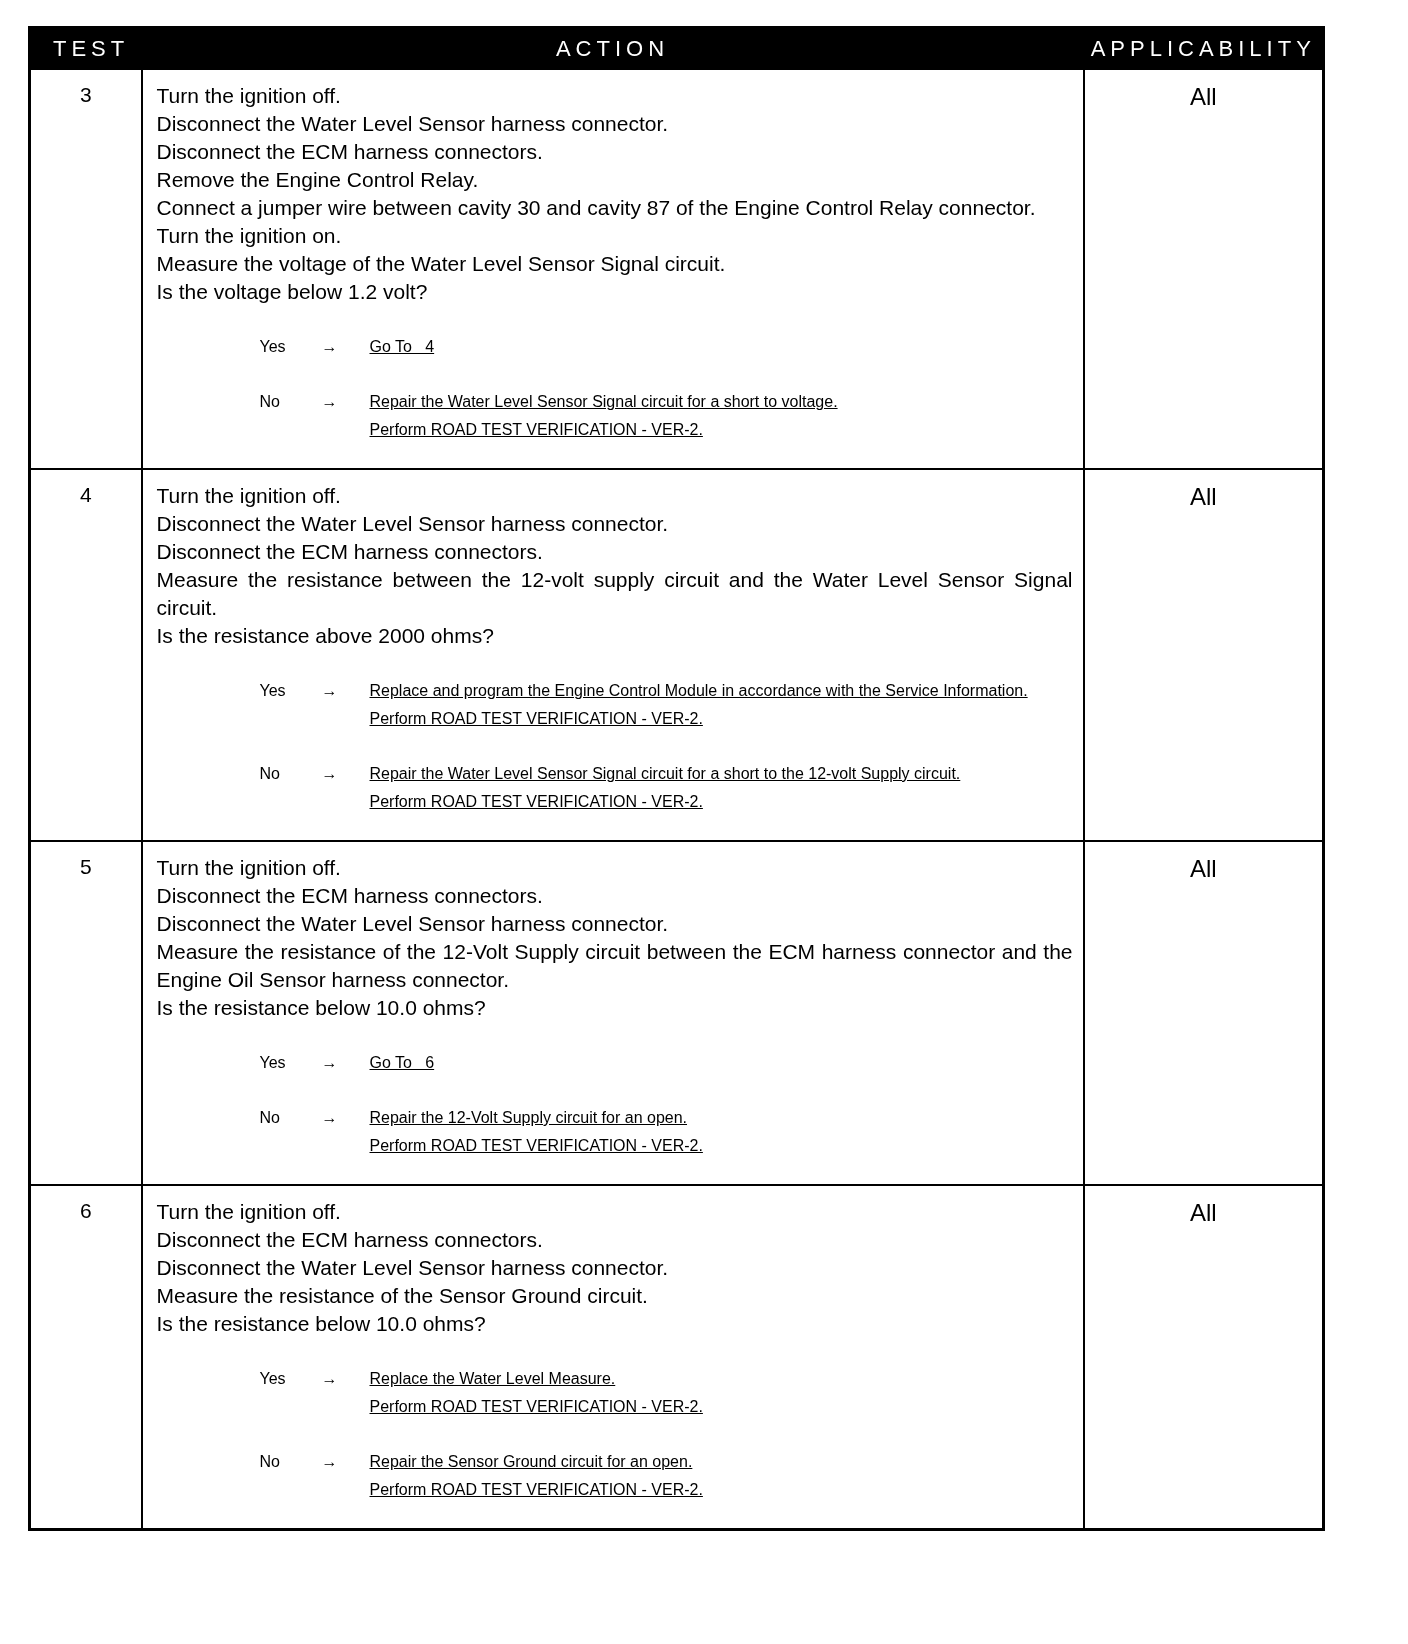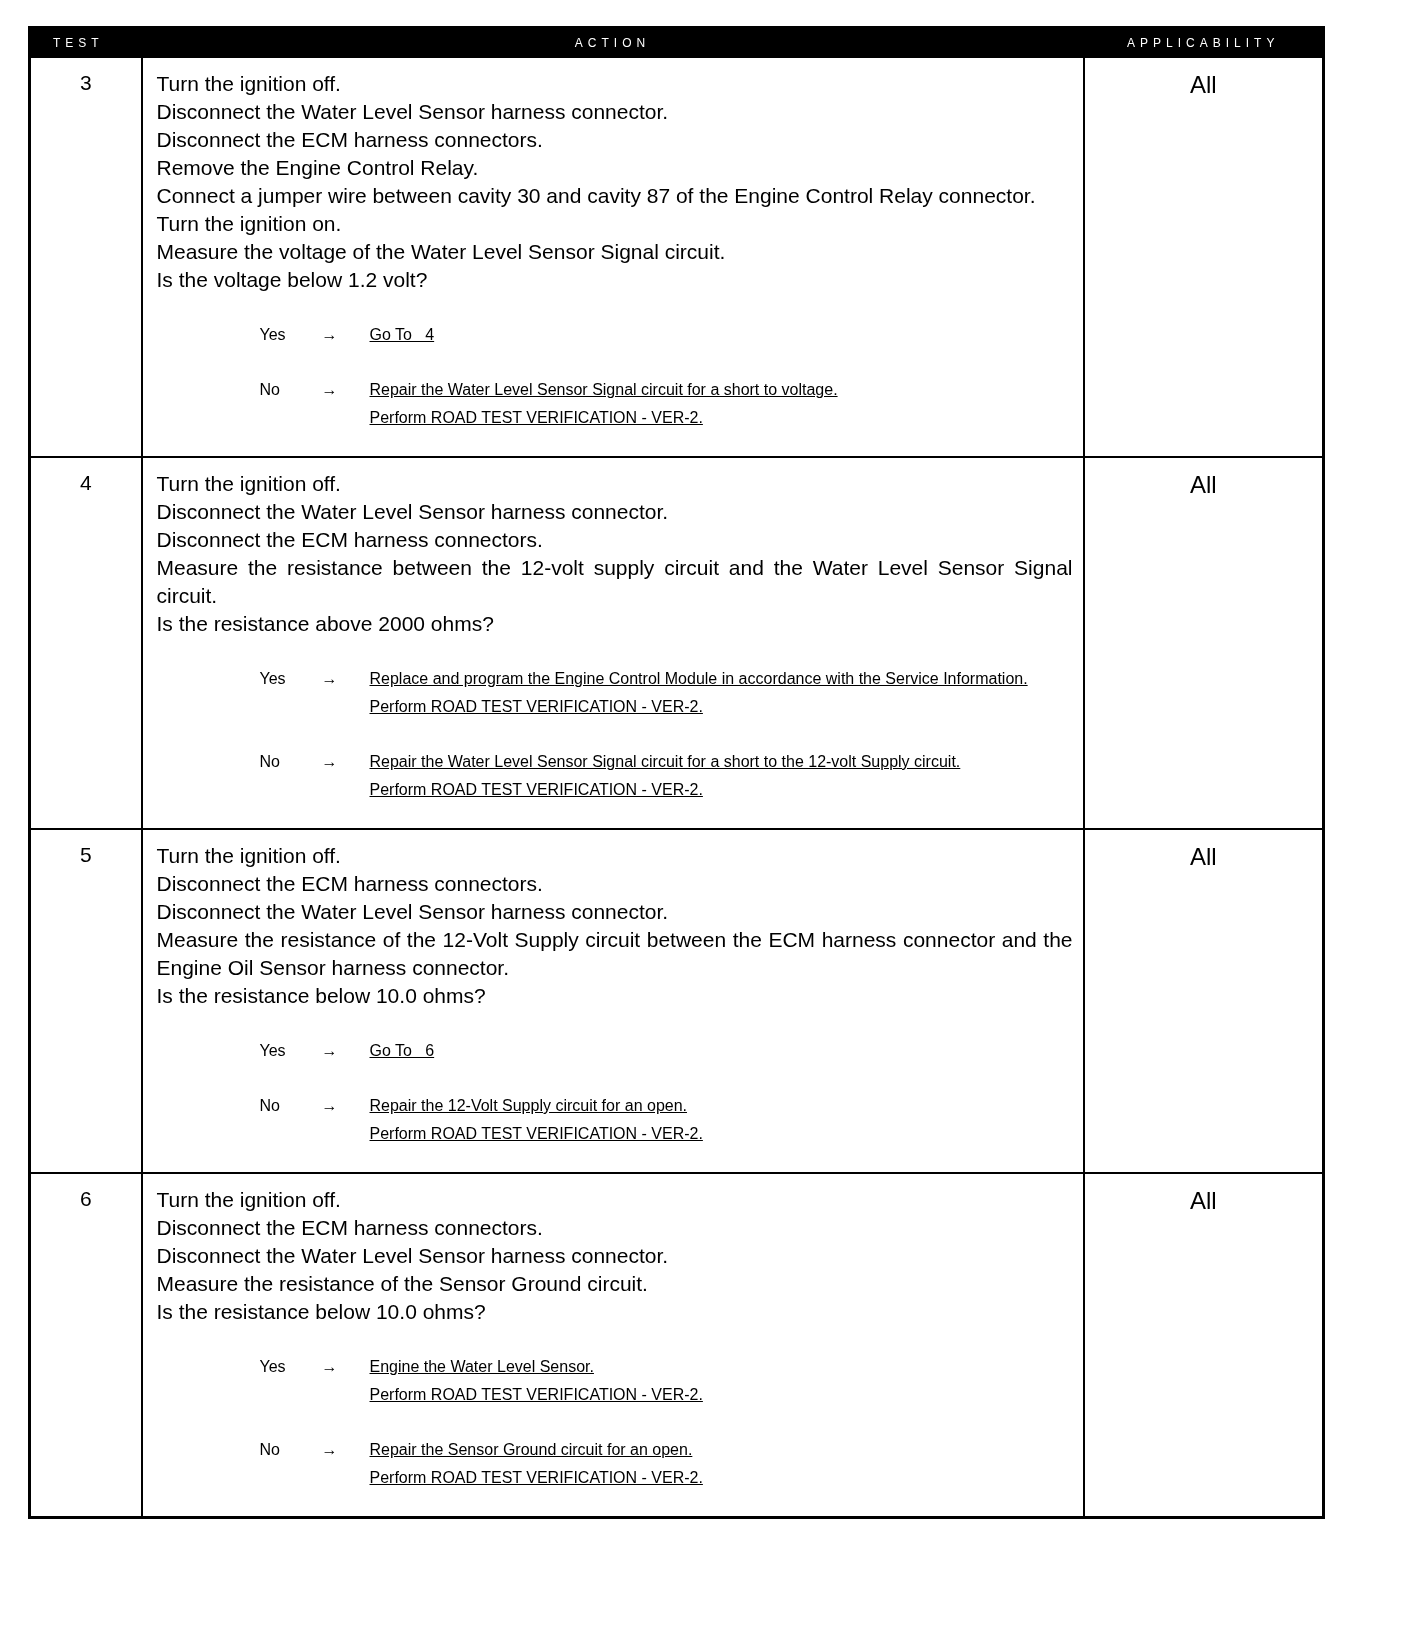--- a/index.html
+++ b/index.html
@@ -26,21 +26,21 @@
 
   th, td {
     border: 2px solid #000000;
     vertical-align: top;
   }
 
   thead th {
     background: #000000;
     color: #ffffff;
     font-weight: normal;
-    font-size: 12px;
+    font-size: 22px;
     letter-spacing: 5px;
     padding: 7px 0 6px 0;
   }
 
   th.col-test { width: 112px; text-align: left; padding-left: 22px; }
   th.col-action { width: 942px; text-align: center; }
   th.col-applicability { width: 240px; text-align: center; }
 
   td.cell-test {
     text-align: center;
@@ -223,21 +223,21 @@
               <div class="step">Disconnect the ECM harness connectors.</div>
               <div class="step">Disconnect the Water Level Sensor harness connector.</div>
               <div class="step">Measure the resistance of the Sensor Ground circuit.</div>
               <div class="step">Is the resistance below 10.0 ohms?</div>
             </div>
       <div class="branches">
               <div class="branch">
                 <span class="branch-label">Yes</span>
                 <span class="branch-arrow">→</span>
                 <div class="branch-text">
-                  <div class="branch-line">Engine the Water Level Sensor.</div>
+                  <div class="branch-line">Replace the Water Level Measure.</div>
                   <div class="branch-line">Perform ROAD TEST VERIFICATION - VER-2.</div>
                 </div>
               </div>
               <div class="branch">
                 <span class="branch-label">No</span>
                 <span class="branch-arrow">→</span>
                 <div class="branch-text">
                   <div class="branch-line">Repair the Sensor Ground circuit for an open.</div>
                   <div class="branch-line">Perform ROAD TEST VERIFICATION - VER-2.</div>
                 </div>

